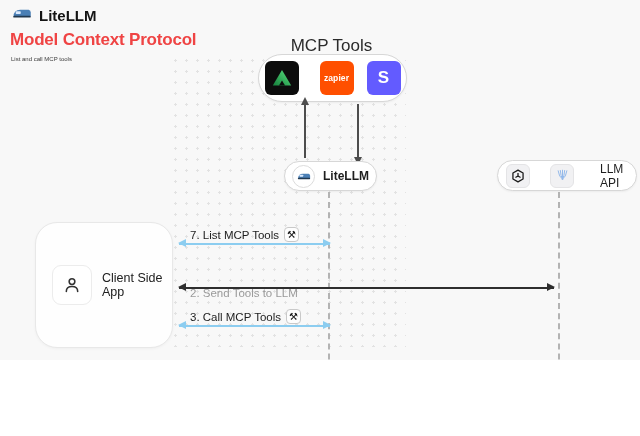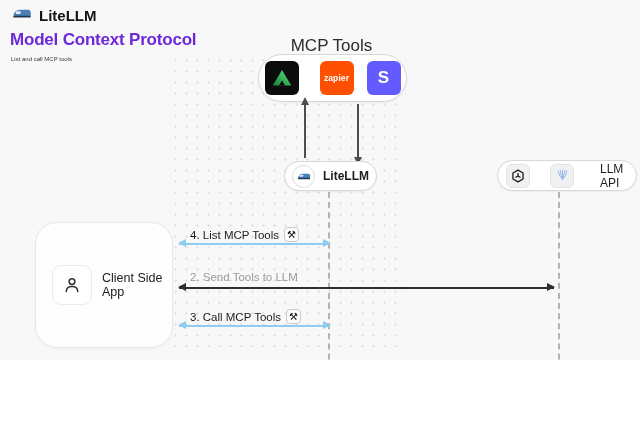--- a/index.html
+++ b/index.html
@@ -11,21 +11,21 @@
   }
   .dots {
     position:absolute; left:170px; top:55px; width:236px; height:292px;
     background-image:radial-gradient(#e2e2e2 1px, transparent 1.3px);
     background-size:11px 11px;
   }
 
   
   .brand-row { position:absolute; left:12px; top:6px; display:flex; align-items:center; gap:7px; }
   .brand-text { font-size:15px; font-weight:600; color:#141414; }
-  .page-title { position:absolute; left:10px; top:30px; font-size:17px; font-weight:700; color:#6d28d9; letter-spacing:-0.2px; }
+  .page-title { position:absolute; left:10px; top:30px; font-size:17px; font-weight:700; color:#ef4444; letter-spacing:-0.2px; }
   .page-subtitle { position:absolute; left:11px; top:56px; font-size:6px; color:#3a3a3a; }
 
   
   .pill {
     position:absolute; background:#ffffff; border:1px solid #d7d7d7;
     border-radius:999px; box-shadow:0 1px 2px rgba(0,0,0,.05);
     display:flex; align-items:center;
   }
   .mcp-label { position:absolute; left:258px; top:36px; width:147px; text-align:center; font-size:17px; font-weight:500; color:#2b2b2b; }
   .mcp-pill { left:258px; top:54px; width:147px; height:46px; justify-content:center; gap:13px; border-radius:25px; }
@@ -92,21 +92,21 @@
     border-top:4.5px solid transparent; border-bottom:4.5px solid transparent; border-left:8px solid var(--c);
   }
   .h-blue { --c:#8ccdf0; }
   .h-dark { --c:#2e2e2e; z-index:3; }
   .arrow1-pos { left:179px; top:243px; width:151px; }
   .arrow2-pos { left:179px; top:287px; width:375px; }
   .arrow3-pos { left:179px; top:325px; width:151px; }
 
   .step-label { position:absolute; font-size:11.5px; color:#1d1d1d; display:flex; align-items:center; gap:5px; font-weight:500; }
   .step1-pos { left:190px; top:227px; }
-  .step2-pos { left:190px; top:271px; color:#9a9a9a; font-weight:400; }
+  .step2-pos { left:190px; top:287px; color:#9a9a9a; font-weight:400; }
   .step3-pos { left:190px; top:309px; }
   .tools-chip {
     font-size:10px; line-height:13px; color:#111;
     border:1px solid #c9c9c9; border-radius:4px; background:#fdfdfd; padding:0 2px;
   }
 </style>
 </head>
 <body>
 
 <div class="stage">
@@ -193,21 +193,21 @@
         <g fill="none" stroke="#333" stroke-width="1.7" stroke-linecap="round">
           <circle cx="12" cy="8.3" r="3.1"></circle>
           <path d="M5.8 19 q0 -5.4 6.2 -5.4 q6.2 0 6.2 5.4"></path>
         </g>
       </svg>
     </span>
     <span class="client-label">Client Side App</span>
   </div>
 
   <div class="step-label step1-pos">
-    <span>4. List MCP Tools</span>
+    <span>7. List MCP Tools</span>
     <span class="tools-chip">⚒</span>
   </div>
   <div class="h-arrow h-blue arrow1-pos"></div>
 
   <div class="step-label step2-pos">
     <span>2. Send Tools to LLM</span>
   </div>
   <div class="h-arrow h-dark arrow2-pos"></div>
 
   <div class="step-label step3-pos">

